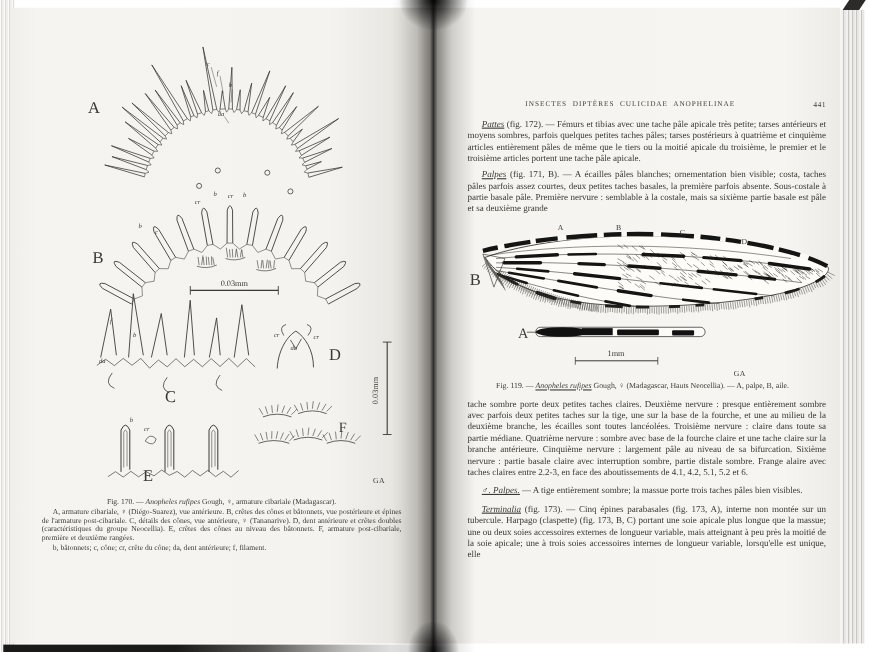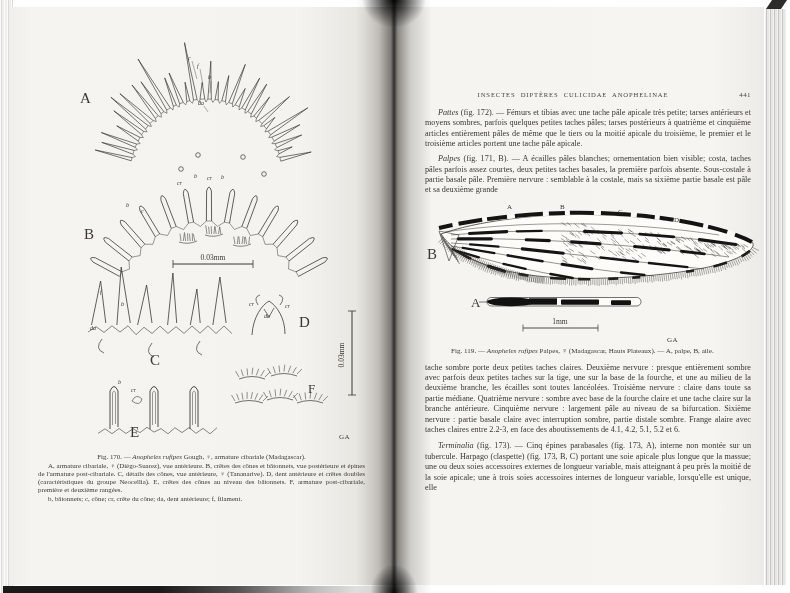--- a/index.html
+++ b/index.html
@@ -24,21 +24,21 @@
     background:repeating-linear-gradient(to right,#f2f1ef 0 1.5px,#c7c6c2 1.5px 2.5px,#e7e6e3 2.5px 4px);}
   #cornerMark{position:absolute;left:769px;top:0;width:15px;height:9px;background:#2c2b29;
     transform:skewX(-34deg);}
   
   #rcol{position:absolute;left:34px;top:46px;width:326px;margin-top:38px;}
   .runhead{position:relative;font-size:6.6px;letter-spacing:.9px;word-spacing:2.5px;
     text-align:center;color:#474439;height:10px;padding-right:30px;}
   .pagenum{position:absolute;right:0;top:0;letter-spacing:.4px;font-size:7px;}
   .bt{font-size:8.2px;line-height:1.27;text-align:justify;margin:0 0 4.5px 0;text-indent:13px;color:#3b3831;}
   .noind{text-indent:0;}
-  .bt i, .cap i{font-style:italic;}
+  .bt i, .cap i{font-style:italic;text-decoration:underline;}
   #wingFig{display:block;margin:5px 0 1px -6px;}
   .cap{font-size:7.1px;line-height:1.25;text-align:justify;margin:0 0 7px 0;text-indent:26px;width:302px;color:#3d3a33;}
   
   #lcap{position:absolute;left:28px;top:446px;width:327px;color:#3d3a33;}
   .capc{text-align:center;font-size:6.9px;margin:0 0 1.5px 0;line-height:1.15;}
   .capb{font-size:6.9px;line-height:1.14;text-align:justify;text-indent:10px;margin:0;}
   .capl{font-size:6.9px;line-height:1.14;text-indent:10px;margin:1.5px 0 0 0;}
   
   svg text{font-family:"Liberation Serif",serif;fill:#3b3833;}
   .biglabel{font-size:15px;}
@@ -692,23 +692,24 @@
       <text class="wlabel" x="88" y="8">A</text>
       <text class="wlabel" x="141" y="8">B</text>
       <text class="wlabel" x="199" y="13">C</text>
       <text class="wlabel" x="255" y="21">D</text>
       <text class="biglabel" x="8" y="58">B</text>
       <text class="medlabel" x="52" y="106">A</text>
       <text class="scalelabel" x="141" y="123" text-anchor="middle">1mm</text>
       <text class="sig" x="248" y="141">GA</text>
     </svg>
 
-    <p class="cap"><span>Fig. 119. — </span><i>Anopheles rufipes</i><span> Palpes, ♀ (Madagascar, Hauts Plateaux). — A, palpe, B, aile.</span></p>
+    <p class="cap"><span>Fig. 119. — </span><i>Anopheles rufipes</i><span> Gough, ♀ (Madagascar, Hauts Neocellia). — A, palpe, B, aile.</span></p>
 
     <p class="bt noind">tache sombre porte deux petites taches claires. Deuxième nervure : presque entièrement sombre avec parfois deux petites taches sur la tige, une sur la base de la fourche, et une au milieu de la deuxième branche, les écailles sont toutes lancéolées. Troisième nervure : claire dans toute sa partie médiane. Quatrième nervure : sombre avec base de la fourche claire et une tache claire sur la branche antérieure. Cinquième nervure : largement pâle au niveau de sa bifurcation. Sixième nervure : partie basale claire avec interruption sombre, partie distale sombre. Frange alaire avec taches claires entre 2.2-3, en face des aboutissements de 4.1, 4.2, 5.1, 5.2 et 6.</p>
+    <p class="bt" style="margin-top:6px;"><i>♂. Palpes.</i><span> — A tige entièrement sombre; la massue porte trois taches pâles bien visibles.</span></p>
     <p class="bt" style="margin-top:6px;"><i>Terminalia</i><span> (fig. 173). — Cinq épines parabasales (fig. 173, A), interne non montée sur un tubercule. Harpago (claspette) (fig. 173, B, C) portant une soie apicale plus longue que la massue; une ou deux soies accessoires externes de longueur variable, mais atteignant à peu près la moitié de la soie apicale; une à trois soies accessoires internes de longueur variable, lorsqu'elle est unique, elle</span></p>
   </div>
 </div>
 
 <div id="spine"></div>
 <div id="bottomBand"></div>
 <div id="rightEdge"></div>
 <div id="cornerMark"></div>
 
 </body></html>

